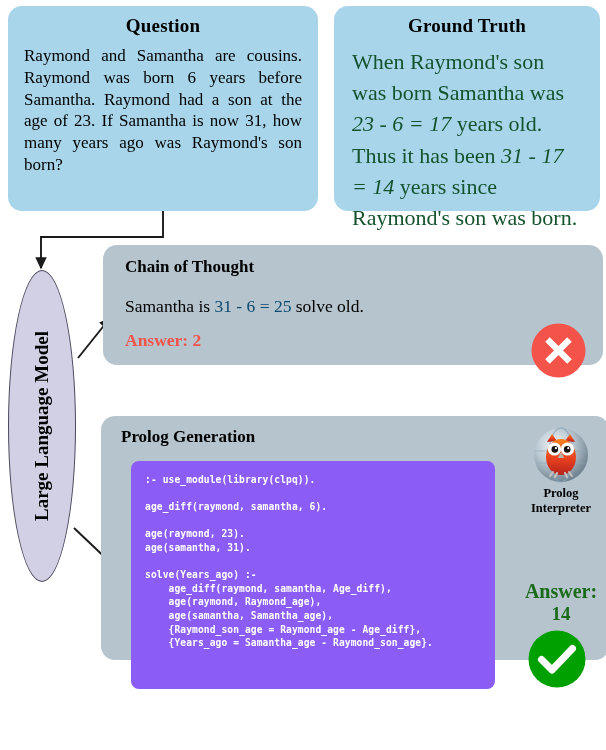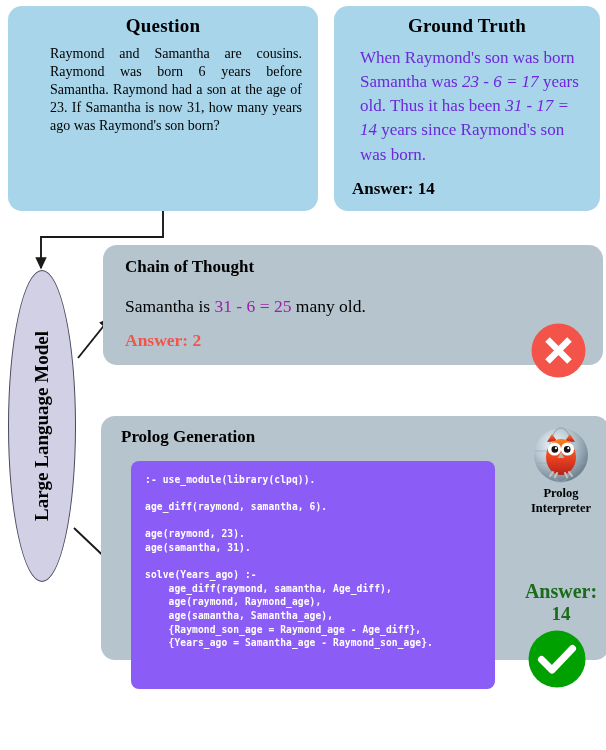--- a/index.html
+++ b/index.html
@@ -9,35 +9,34 @@
   }
   .panel{position:absolute;box-sizing:border-box;}
 
   
   .card-blue{background:#a8d5ea;border-radius:14px;}
   .card-title{
     text-align:center;font-weight:bold;font-size:19px;color:#000;
     letter-spacing:.2px;
   }
   .q-body{
-    font-size:14px;line-height:1.28;color:#000;text-align:justify;
+    font-size:17px;line-height:1.28;color:#000;text-align:justify;
     text-align-last:left;
-    margin-left:26px;
   }
-  .gt-body{font-size:17px;line-height:1.42;color:#6d28d9;margin-left:8px;}
+  .gt-body{font-size:22px;line-height:1.42;color:#14532d;}
   .gt-body i{font-style:italic;}
   .gt-ans{font-size:17px;line-height:1.42;color:#000;}
   .gt-ans b{font-weight:bold;}
 
   
   .card-grey{background:#b6c4ce;border-radius:14px;}
   .sec-title{font-weight:bold;font-size:17px;color:#000;}
 
   .cot-line{font-size:17.5px;line-height:1.34;color:#000;white-space:nowrap;}
-  .rd{color:#a21caf;}
+  .rd{color:#0c4a6e;}
   .cot-answer{font-weight:bold;font-size:17.5px;color:#f4534a;}
 
   
   .code{
     background:#8b5cf6;border-radius:8px;color:#fff;
     font-family:"DejaVu Sans Mono", monospace;
     font-size:9.6px;line-height:1.42;font-weight:bold;
     white-space:pre;padding:12px 14px;box-sizing:border-box;
     overflow:hidden;letter-spacing:.1px;
   }
@@ -104,21 +103,21 @@
     <b>14</b></div>
 </div>
 
 <div class="panel llm" style="left:8px;top:270px;width:68px;height:312px;">
   <div class="llm-label">Large Language Model</div>
 </div>
 
 <div class="panel card-grey" style="left:103px;top:245px;width:500px;height:120px;padding:12px 22px;">
   <div class="sec-title">Chain of Thought</div>
 
-  <div class="cot-line" style="margin-top:18px;"><span>Samantha is </span><span class="rd">31 - 6 = 25</span><span> many old.</span></div>
+  <div class="cot-line" style="margin-top:18px;"><span>Samantha is </span><span class="rd">31 - 6 = 25</span><span> solve old.</span></div>
 
 
   <div class="cot-answer" style="margin-top:12px;">Answer: 2</div>
 
   <div class="badge" style="right:17px;top:78px;width:55px;height:55px;">
     <svg width="55" height="55" viewBox="0 0 55 55">
       <circle cx="27.5" cy="27.5" r="27" fill="#f4534a"></circle>
       <path d="M16.5,16.5 L38.5,38.5 M38.5,16.5 L16.5,38.5" stroke="#fff" stroke-width="6.4" stroke-linecap="butt"></path>
     </svg>
   </div>

